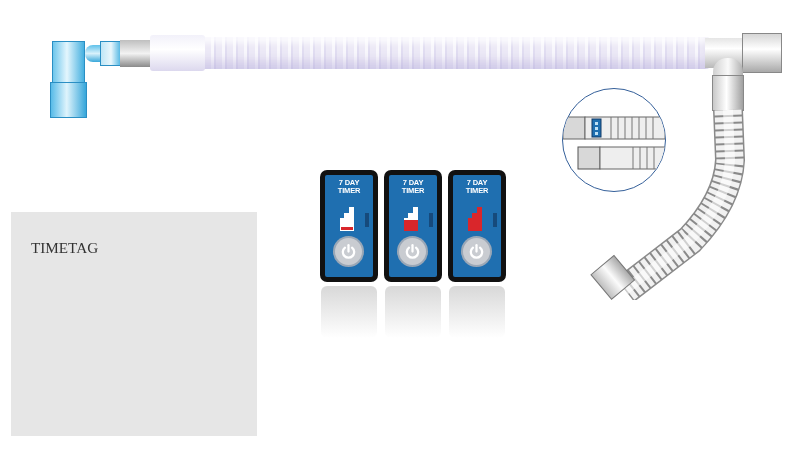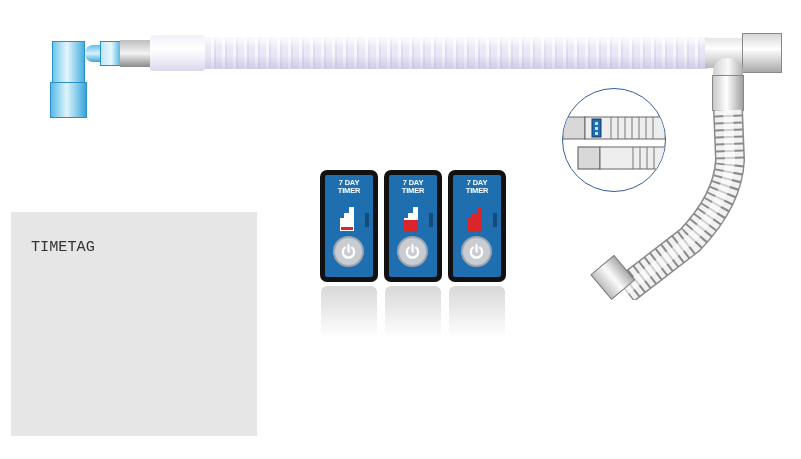--- a/index.html
+++ b/index.html
@@ -2,21 +2,21 @@
 <html><head>
 <meta charset="utf-8">
 <style>
   html, body { margin:0; padding:0; background:#ffffff; }
   body { width:801px; height:459px; position:relative; overflow:hidden; font-family:"DejaVu Sans", sans-serif; }
   .abs { position:absolute; }
 
   
   .info-panel { left:11px; top:212px; width:246px; height:224px; background:#e6e6e6; }
   .info-text { position:absolute; left:31px; top:237px; width:220px; color:#333333;
-    font-family:Liberation Mono, monospace; font-size:15.2px; line-height:21.5px; }
+    font-family:Liberation Serif, serif; font-size:15.2px; line-height:21.5px; }
   .info-title { display:block; }
   .info-body { display:block; }
 
   
   .timer { width:58px; height:112px; top:170px; background:#111; border-radius:7px; }
   .timer .screen { position:absolute; left:5px; top:5px; width:48px; height:102px; background:#1f6fb0; border-radius:2px; }
   .timer .label { position:absolute; left:0; top:4px; width:48px; text-align:center; color:#fff;
     font-family:"Liberation Sans", sans-serif; font-weight:bold; font-size:7.5px; line-height:8px; letter-spacing:-0.2px; }
   .timer .side-text { position:absolute; left:40px; top:38px; width:4px; height:14px; background:#123a66; opacity:.7; }
   .timer .power { position:absolute; left:10px; top:63px; width:27px; height:27px; border-radius:50%;

